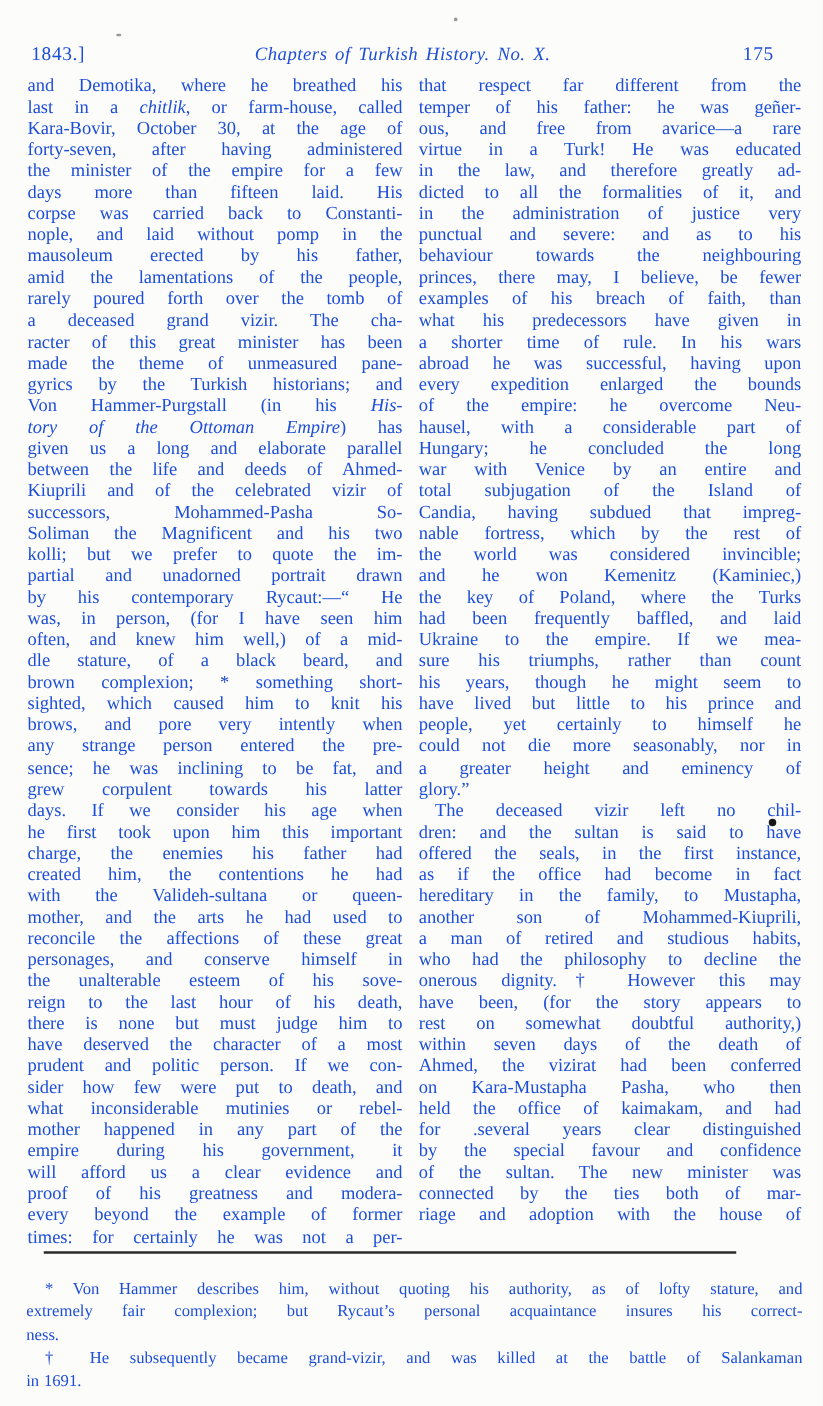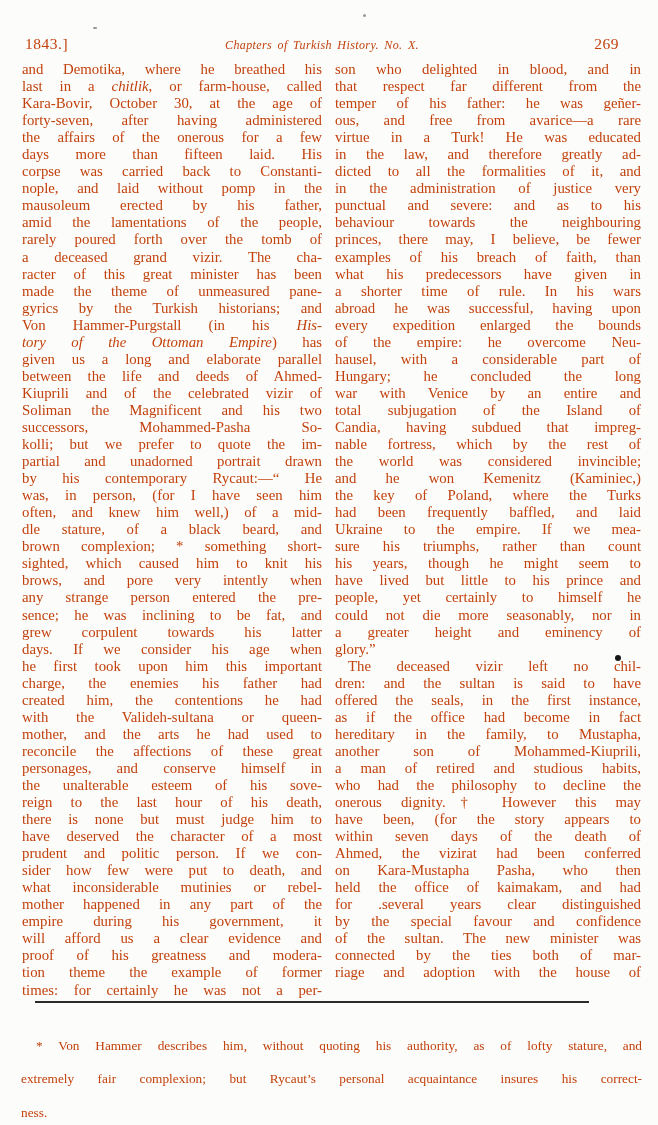--- a/index.html
+++ b/index.html
@@ -3,30 +3,30 @@
 <meta charset="utf-8">
 <style>
   html,body{margin:0;padding:0;}
   body{background:#e8e8e4;}
   .page{
     position:relative;
     width:658px;height:1125px;
     background:#fcfcfa;
     overflow:hidden;
     font-family:"Liberation Serif","DejaVu Serif",serif;
-    color:#c2410c;
+    color:#1d4ed8;
     -webkit-font-smoothing:antialiased;
   }
   .header{
     position:absolute;top:35px;left:25px;width:594px;
     display:flex;align-items:baseline;
     font-size:15.5px;
   }
   .header .year{width:95px;text-align:left;letter-spacing:.5px;}
-  .header .title{flex:1;text-align:center;font-style:italic;font-size:12px;letter-spacing:.4px;word-spacing:2px;}
+  .header .title{flex:1;text-align:center;font-style:italic;font-size:15px;letter-spacing:.4px;word-spacing:2px;}
   .header .pageno{width:95px;text-align:right;letter-spacing:.5px;}
   .columns{
     position:absolute;top:61px;left:22px;
     display:flex;gap:13px;
   }
   .col{width:300px;}
   .col.right{width:306px;}
   .line{
     font-size:14.8px;
     line-height:17.05px;
@@ -40,62 +40,61 @@
   .rule{
     position:absolute;top:1001px;left:35px;width:554px;height:2px;
     background:#2b2b29;
   }
   .footnotes{
     position:absolute;top:1022px;left:21px;width:621px;
   }
   .footnotes .line{
     font-size:13.3px;
     line-height:18.4px;
-    margin-top:15px;
   }
   .footnotes .line.indent{text-indent:15px;}
   .speck{position:absolute;background:#171717;border-radius:50%;}
   .speck.light{background:#9a9a96;}
   i{font-style:italic;font-family:Liberation Serif, serif;}
 </style>
 </head>
 <body>
 
 <div class="page">
 
   <div class="header">
     <span class="year">1843.]</span>
     <span class="title">Chapters of Turkish History.  No. X.</span>
-    <span class="pageno">269</span>
+    <span class="pageno">175</span>
   </div>
 
   <div class="columns">
     <div class="col left">
         <div class="line">and Demotika, where he breathed his</div>
         <div class="line">last in a <i>chitlik</i>, or farm-house, called</div>
         <div class="line">Kara-Bovir, October 30, at the age of</div>
         <div class="line">forty-seven, after having administered</div>
-        <div class="line">the affairs of the onerous for a few</div>
+        <div class="line">the minister of the empire for a few</div>
         <div class="line">days more than fifteen laid.  His</div>
         <div class="line">corpse was carried back to Constanti-</div>
         <div class="line">nople, and laid without pomp in the</div>
         <div class="line">mausoleum erected by his father,</div>
         <div class="line">amid the lamentations of the people,</div>
         <div class="line">rarely poured forth over the tomb of</div>
         <div class="line">a deceased grand vizir.  The cha-</div>
         <div class="line">racter of this great minister has been</div>
         <div class="line">made the theme of unmeasured pane-</div>
         <div class="line">gyrics by the Turkish historians; and</div>
         <div class="line">Von Hammer-Purgstall (in his <i>His-</i></div>
         <div class="line"><i>tory of the Ottoman Empire</i>) has</div>
         <div class="line">given us a long and elaborate parallel</div>
         <div class="line">between the life and deeds of Ahmed-</div>
         <div class="line">Kiuprili and of the celebrated vizir of</div>
+        <div class="line">successors, Mohammed-Pasha So-</div>
         <div class="line">Soliman the Magnificent and his two</div>
-        <div class="line">successors, Mohammed-Pasha So-</div>
         <div class="line">kolli; but we prefer to quote the im-</div>
         <div class="line">partial and unadorned portrait drawn</div>
         <div class="line">by his contemporary Rycaut:—“ He</div>
         <div class="line">was, in person, (for I have seen him</div>
         <div class="line">often, and knew him well,) of a mid-</div>
         <div class="line">dle stature, of a black beard, and</div>
         <div class="line">brown complexion; * something short-</div>
         <div class="line">sighted, which caused him to knit his</div>
         <div class="line">brows, and pore very intently when</div>
         <div class="line">any strange person entered the pre-</div>
@@ -113,25 +112,24 @@
         <div class="line">reign to the last hour of his death,</div>
         <div class="line">there is none but must judge him to</div>
         <div class="line">have deserved the character of a most</div>
         <div class="line">prudent and politic person.  If we con-</div>
         <div class="line">sider how few were put to death, and</div>
         <div class="line">what inconsiderable mutinies or rebel-</div>
         <div class="line">mother happened in any part of the</div>
         <div class="line">empire during his government, it</div>
         <div class="line">will afford us a clear evidence and</div>
         <div class="line">proof of his greatness and modera-</div>
-        <div class="line">tion theme the example of former</div>
+        <div class="line">every beyond the example of former</div>
         <div class="line">times: for certainly he was not a per-</div>
       </div>
     <div class="col right">
-        <div class="line">son who delighted in blood, and in</div>
         <div class="line">that respect far different from the</div>
         <div class="line">temper of his father: he was geñer-</div>
         <div class="line">ous, and free from avarice—a rare</div>
         <div class="line">virtue in a Turk!  He was educated</div>
         <div class="line">in the law, and therefore greatly ad-</div>
         <div class="line">dicted to all the formalities of it, and</div>
         <div class="line">in the administration of justice very</div>
         <div class="line">punctual and severe: and as to his</div>
         <div class="line">behaviour towards the neighbouring</div>
         <div class="line">princes, there may, I believe, be fewer</div>
@@ -162,20 +160,21 @@
         <div class="line indent">The deceased vizir left no chil-</div>
         <div class="line">dren: and the sultan is said to have</div>
         <div class="line">offered the seals, in the first instance,</div>
         <div class="line">as if the office had become in fact</div>
         <div class="line">hereditary in the family, to Mustapha,</div>
         <div class="line">another son of Mohammed-Kiuprili,</div>
         <div class="line">a man of retired and studious habits,</div>
         <div class="line">who had the philosophy to decline the</div>
         <div class="line">onerous dignity.†  However this may</div>
         <div class="line">have been, (for the story appears to</div>
+        <div class="line">rest on somewhat doubtful authority,)</div>
         <div class="line">within seven days of the death of</div>
         <div class="line">Ahmed, the vizirat had been conferred</div>
         <div class="line">on Kara-Mustapha Pasha, who then</div>
         <div class="line">held the office of kaimakam, and had</div>
         <div class="line">for .several years clear distinguished</div>
         <div class="line">by the special favour and confidence</div>
         <div class="line">of the sultan.  The new minister was</div>
         <div class="line">connected by the ties both of mar-</div>
         <div class="line">riage and adoption with the house of</div>
       </div>

